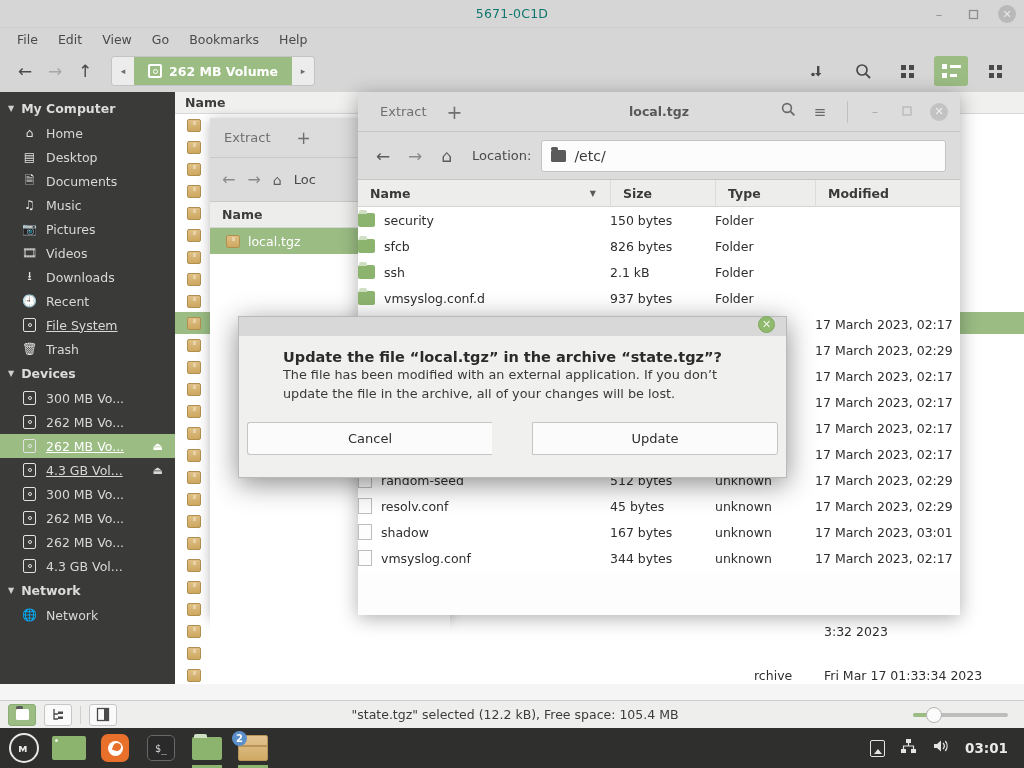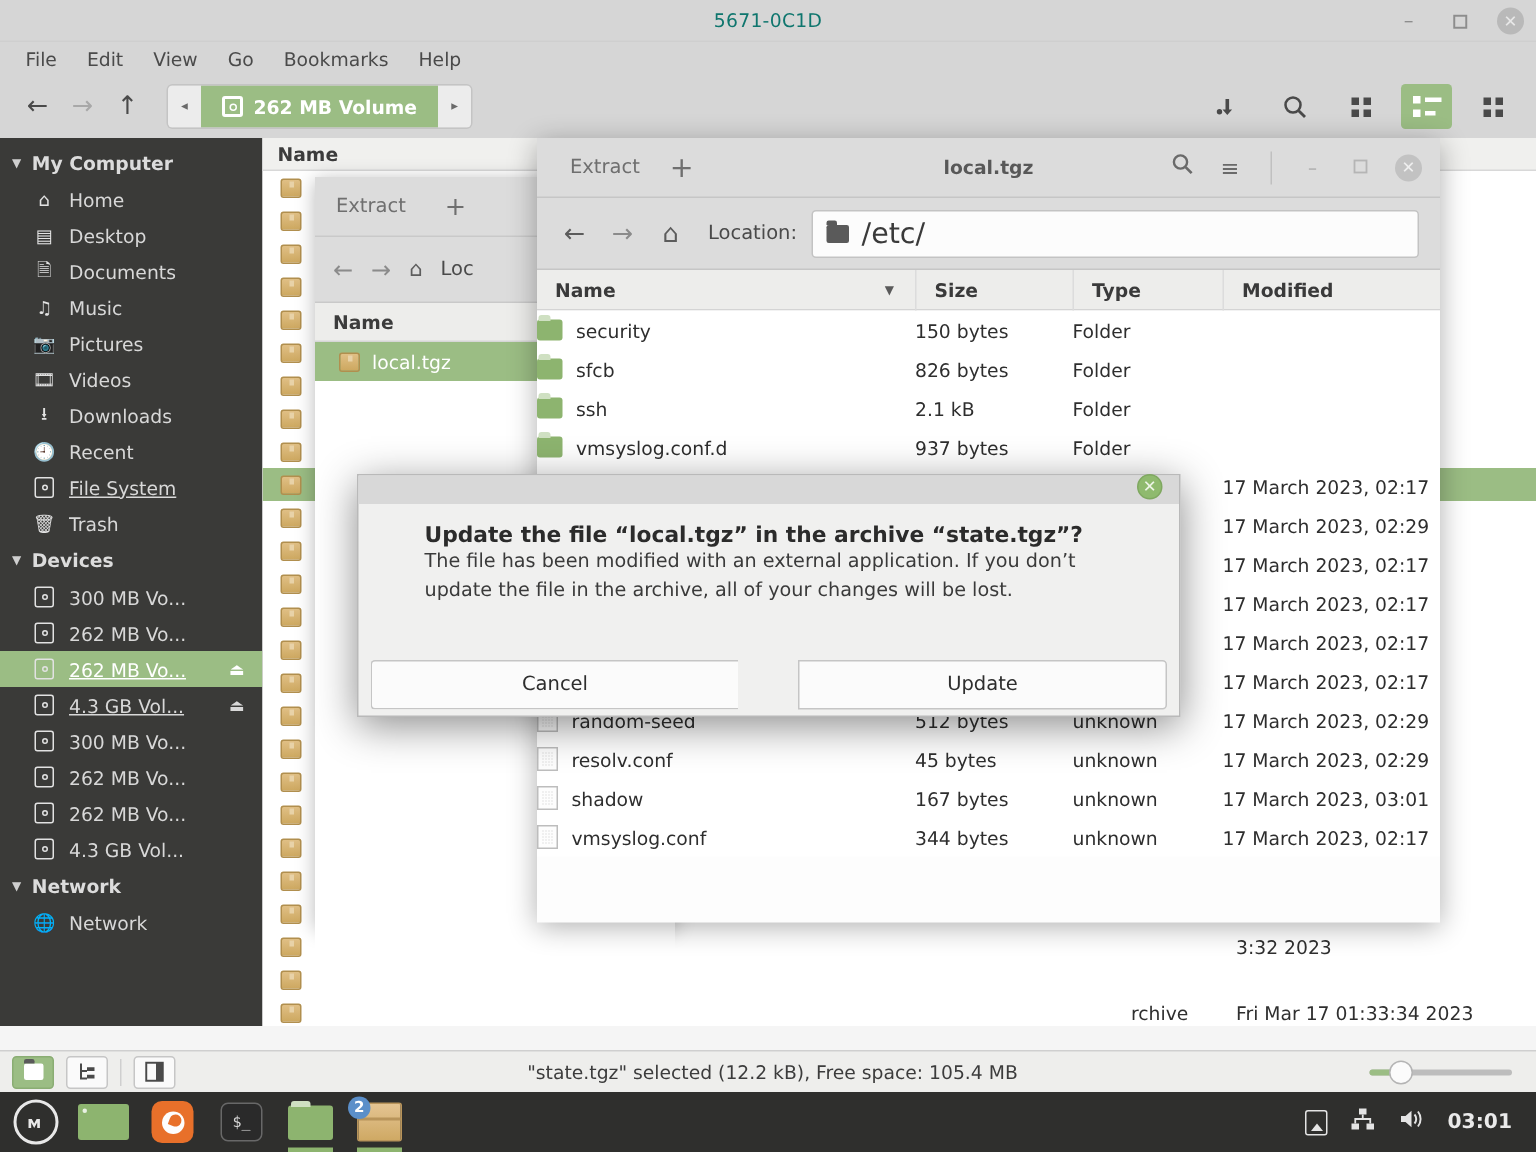--- a/index.html
+++ b/index.html
@@ -135,21 +135,21 @@
   .af-loc { height: 48px; background: #dcdcdc; display: flex; align-items: center; gap: 10px; padding: 0 14px;
             border-bottom: 1px solid #c6c6c6; }
   .af-loc .nav { font-size: 17px; color: #8b8b8b; width: 22px; text-align: center; }
   .af-loc .nav.b { color: #5c5c5c; }
   .af-loc .lbl { font-size: 13px; color: #4a4a4a; margin-left: 4px; }
   .af-entry { flex: 1; height: 32px; background: #fcfcfc; border: 1px solid #c3c3c3; border-radius: 3px;
               display: flex; align-items: center; gap: 8px; padding: 0 9px; }
   .folder-s { width: 15px; height: 12px; background: #5a5a5a; border-radius: 1.5px; position: relative; flex: none; }
   .folder-s::before { content: ""; position: absolute; left: 0; top: -3px; width: 7px; height: 3px;
                       background: #5a5a5a; border-radius: 1.5px 1.5px 0 0; }
-  .af-entry .val { font-size: 19px; color: #3a3a3a; }
+  .af-entry .val { font-size: 14px; color: #3a3a3a; }
   .af-cols { height: 27px; background: #ededeb; border-bottom: 1px solid #d4d4d4; display: flex; align-items: center;
              font-weight: bold; font-size: 12.5px; color: #3a3a3a; }
   .af-cols .c { padding-left: 12px; position: relative; height: 27px; display: flex; align-items: center; }
   .af-cols .c + .c { border-left: 1px solid #dcdcdc; }
   .af-cols .caret { position: absolute; right: 14px; font-size: 8px; color: #5a5a5a; }
   .cN { width: 252px; } .cS { width: 105px; } .cT { width: 100px; } .cM { flex: 1; }
   .af-row { height: 26px; display: flex; align-items: center; font-size: 12.5px; color: #2e2e2e; background: #fff; }
   .af-row .n { width: 252px; display: flex; align-items: center; gap: 9px; padding-left: 0; }
   .af-row .s { width: 105px; } .af-row .t { width: 100px; } .af-row .m { flex: 1; }
   .folder-g { width: 17px; height: 14px; background: #8db46f; border-radius: 2px; position: relative; flex: none; }
@@ -163,21 +163,21 @@
   
   .modal { position: absolute; left: 238px; top: 316px; width: 549px; height: 162px;
            background: #f0f0ef; box-shadow: 0 6px 26px rgba(0,0,0,.45); border: 1px solid #b9b9b9; }
   .md-top { height: 19px; background: #d8d8d8; position: relative; }
   .md-close { position: absolute; right: 11px; top: -1px; width: 17px; height: 17px; border-radius: 50%;
               background: #8fba6e; color: #eef5e8; font-size: 11px; display: flex; align-items: center; justify-content: center;
               border: 1px solid #7fa860; }
   .md-body { padding: 13px 44px 0 44px; }
   .md-title { font-size: 14.5px; font-weight: bold; color: #2b2b2b; }
   .md-msg { margin-top: 1px; font-size: 12.8px; color: #3a3a3a; line-height: 1.45; }
-  .md-actions { position: absolute; left: 8px; right: 8px; bottom: 4px; height: 33px; display: flex; }
+  .md-actions { position: absolute; left: 8px; right: 8px; bottom: 22px; height: 33px; display: flex; }
   .md-btn { flex: 1; background: #fbfbfb; border: 1px solid #c5c5c5; display: flex; align-items: center; justify-content: center;
             font-size: 13px; color: #2e2e2e; }
   .md-btn.left { border-radius: 3px 0 0 3px; border-right: none; }
   .md-btn.right { border-radius: 0 3px 3px 0; margin-left: 40px; }
 
   
   .taskbar { position: absolute; left: 0; bottom: 0; width: 1024px; height: 40px; background: #2f2f2d;
              display: flex; align-items: center; padding: 0 6px; }
   .mint { width: 30px; height: 30px; border-radius: 50%; border: 2.2px solid #e8e8e8; margin: 0 7px 0 3px;
           display: flex; align-items: center; justify-content: center; color: #e8e8e8; font-size: 13px; font-weight: bold; flex: none; }

